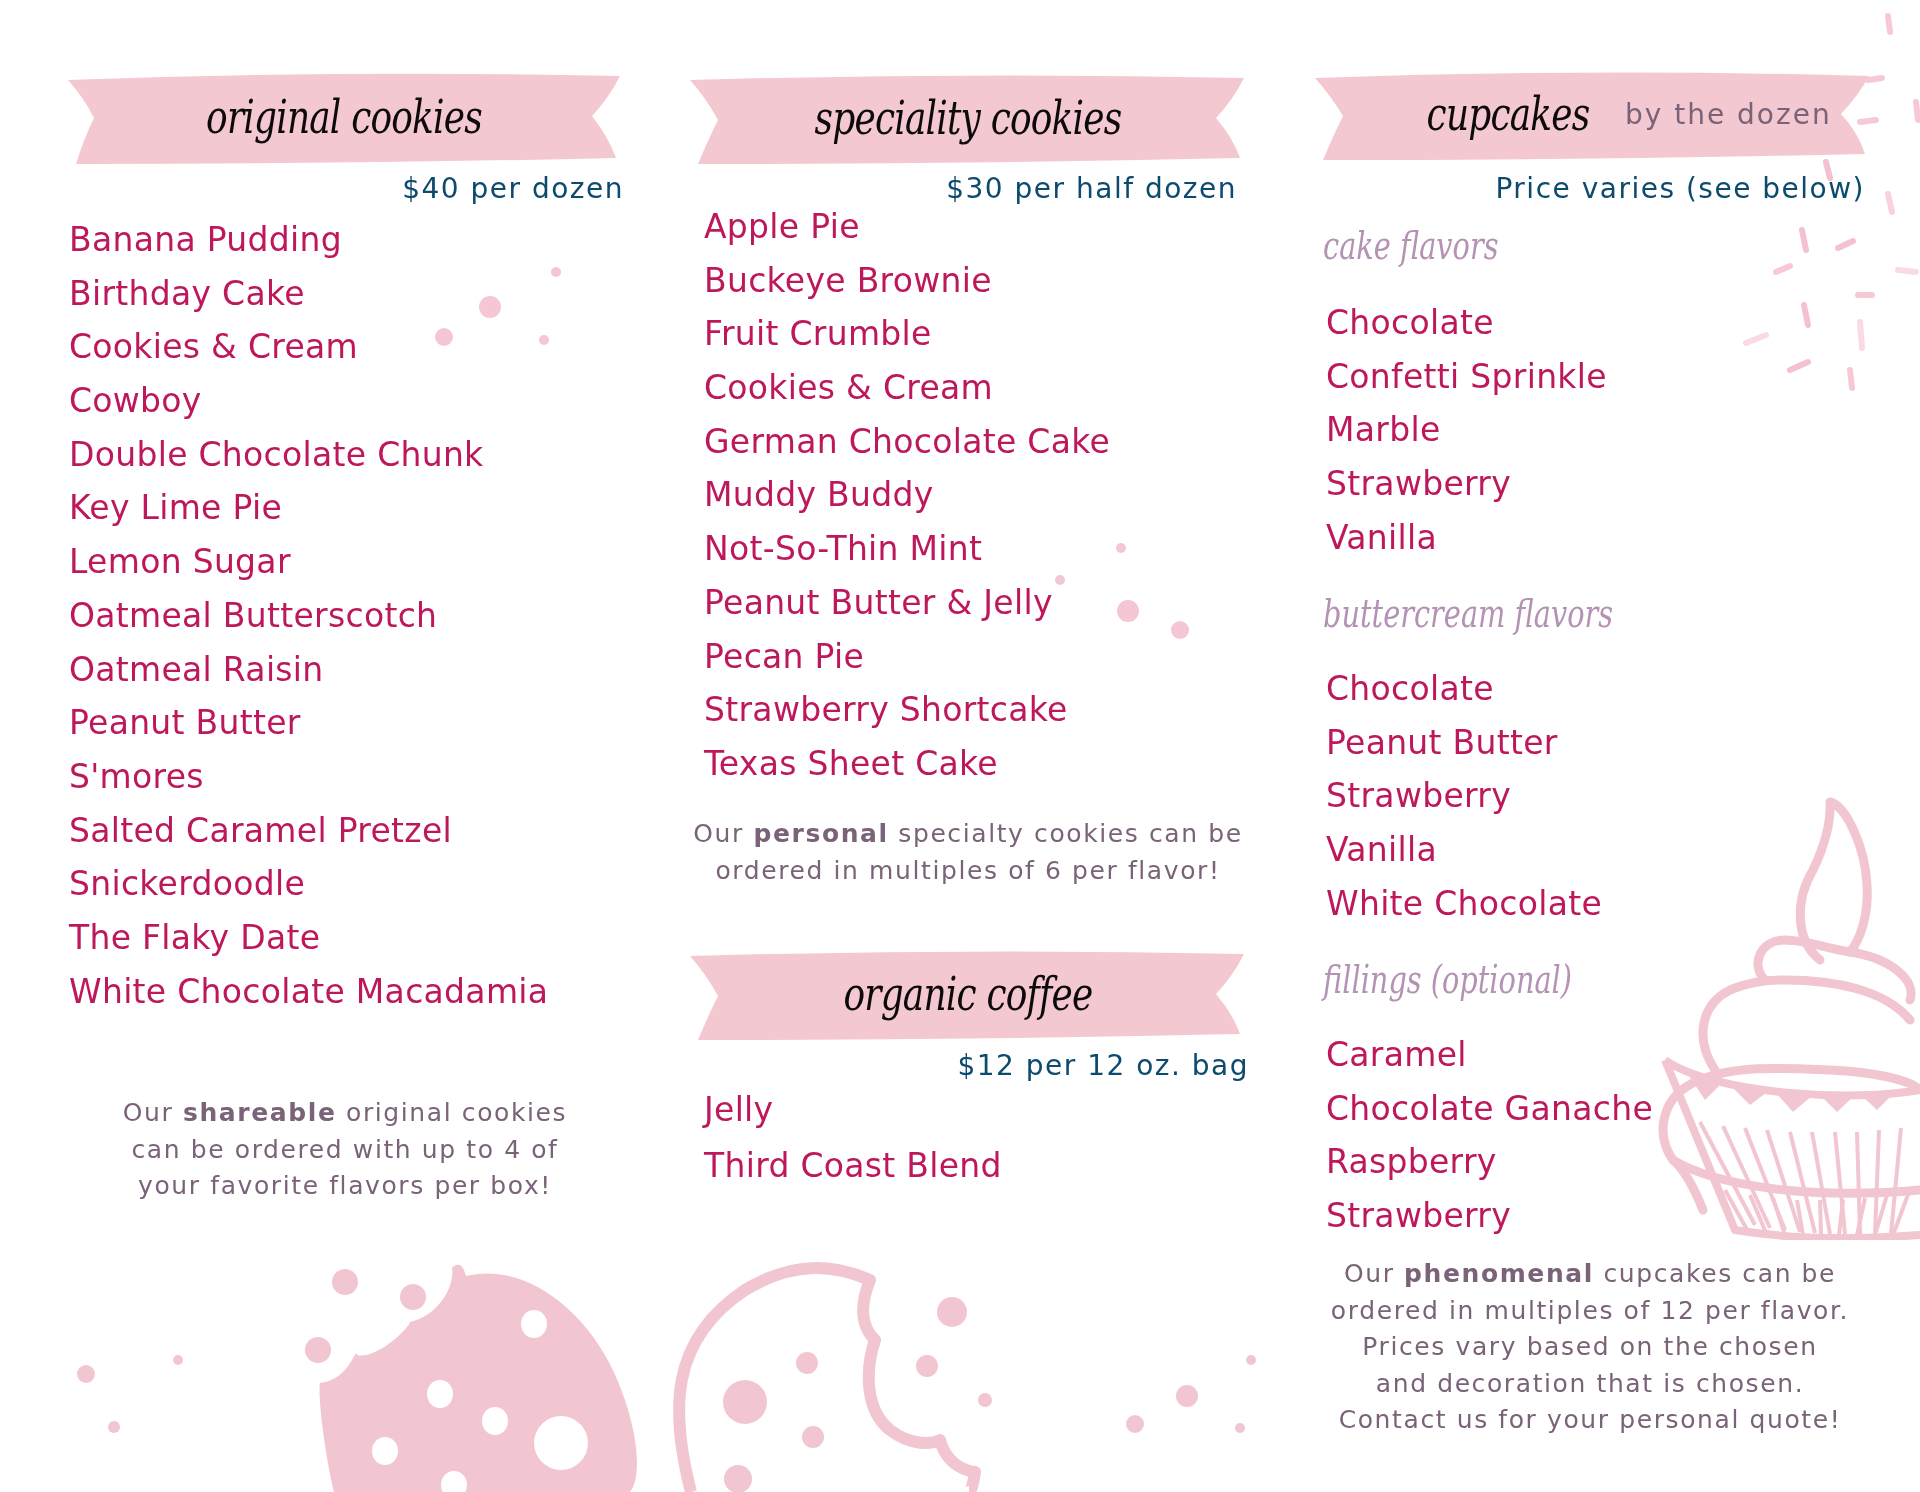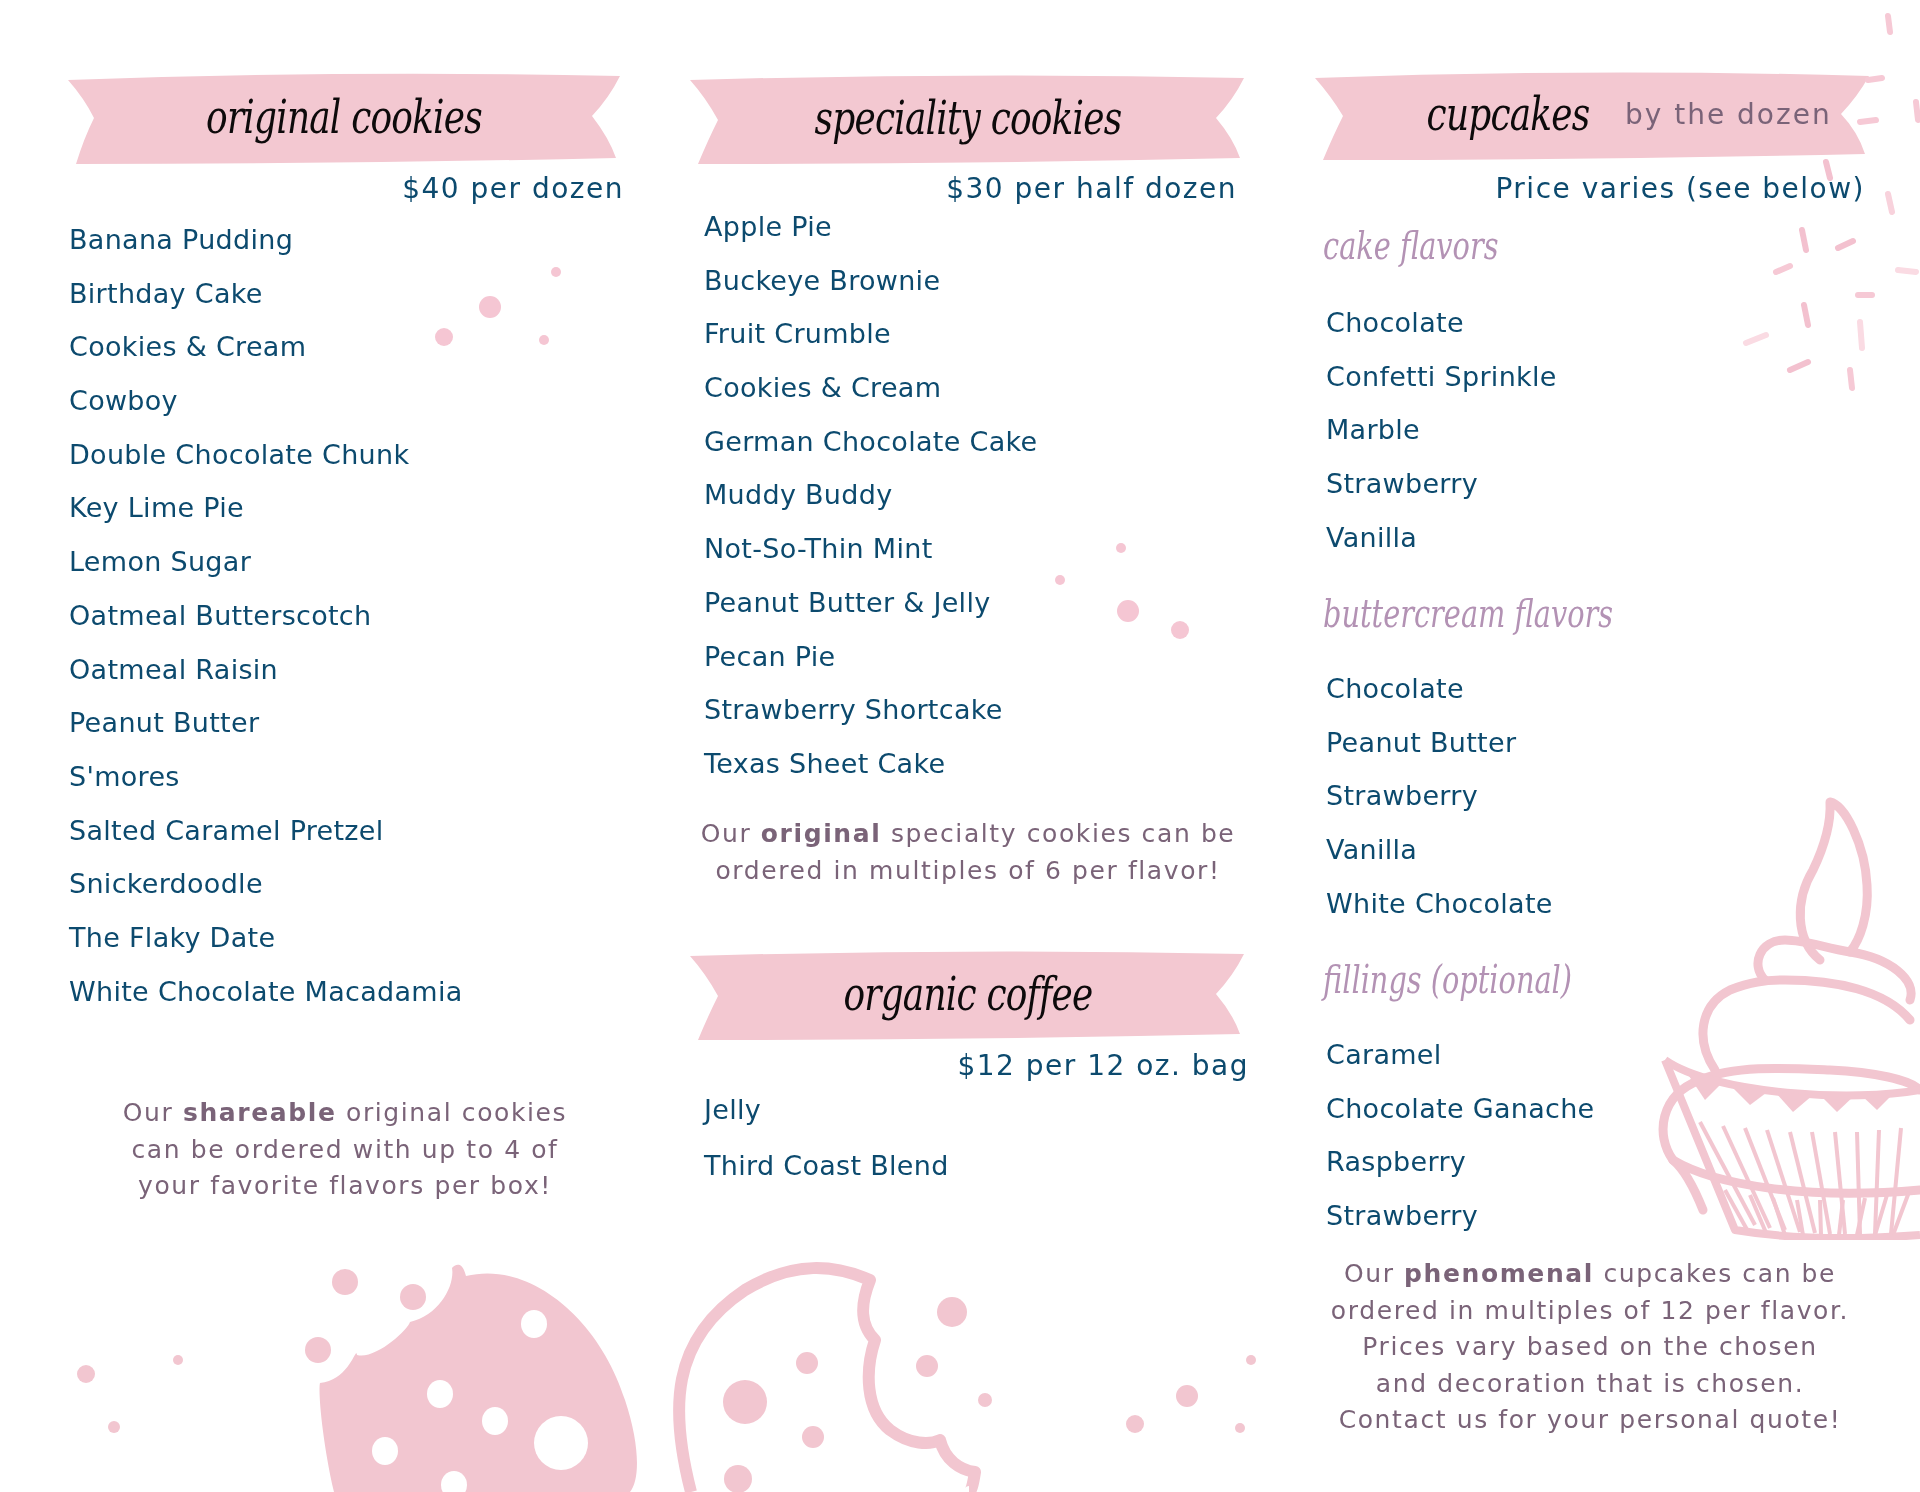--- a/index.html
+++ b/index.html
@@ -22,22 +22,22 @@
     font-family:"DejaVu Sans", sans-serif; font-size:28px;
     color:#7a6378; letter-spacing:2px;
   }
   .price {
     position:absolute; text-align:right;
     font-family:"DejaVu Sans", sans-serif; font-size:28px;
     color:#0c4a6e; letter-spacing:1.5px; white-space:nowrap;
   }
   .list { position:absolute; margin:0; padding:0; list-style:none; }
   .list li {
-    font-family:"DejaVu Sans", sans-serif; font-size:27px;
-    color:#0c4a6e; height:53.7px; line-height:53.7px; white-space:nowrap;
+    font-family:"DejaVu Sans", sans-serif; font-size:33px;
+    color:#be185d; height:53.7px; line-height:53.7px; white-space:nowrap;
     letter-spacing:0.3px;
   }
   .sub-head {
     position:absolute; font-family:"DejaVu Serif", serif; font-style:italic;
     font-size:40px; color:#b392b4; white-space:nowrap;
     transform-origin:left center; transform:scaleX(0.72);
   }
   .note {
     position:absolute; text-align:center;
     font-family:"DejaVu Sans", sans-serif; font-size:25px;
@@ -93,21 +93,21 @@
   <li>Cookies &amp; Cream</li>
   <li>German Chocolate Cake</li>
   <li>Muddy Buddy</li>
   <li>Not-So-Thin Mint</li>
   <li>Peanut Butter &amp; Jelly</li>
   <li>Pecan Pie</li>
   <li>Strawberry Shortcake</li>
   <li>Texas Sheet Cake</li>
 </ul>
 <div class="note" style="left:680px;width:576px;top:816px;">
-  <div><span>Our </span><b>original</b><span> specialty cookies can be</span></div>
+  <div><span>Our </span><b>personal</b><span> specialty cookies can be</span></div>
   <div>ordered in multiples of 6 per flavor!</div>
 </div>
 
 <div class="ribbon" style="left:688px;top:946px;width:560px;height:96px;">
   <svg width="560" height="96" viewBox="0 0 560 96">
     <path d="M2 10 Q280 2 556 8 Q545 30 528 48 Q545 68 552 88 Q280 94 10 94 Q20 70 30 50 Q18 28 2 10 Z" fill="#f3c8d1"></path>
   </svg>
   <div class="ribbon-title" style="left:0;width:560px;">organic coffee</div>
 </div>
 <div class="price" style="right:671px;top:1049px;">$12 per 12 oz. bag</div>

